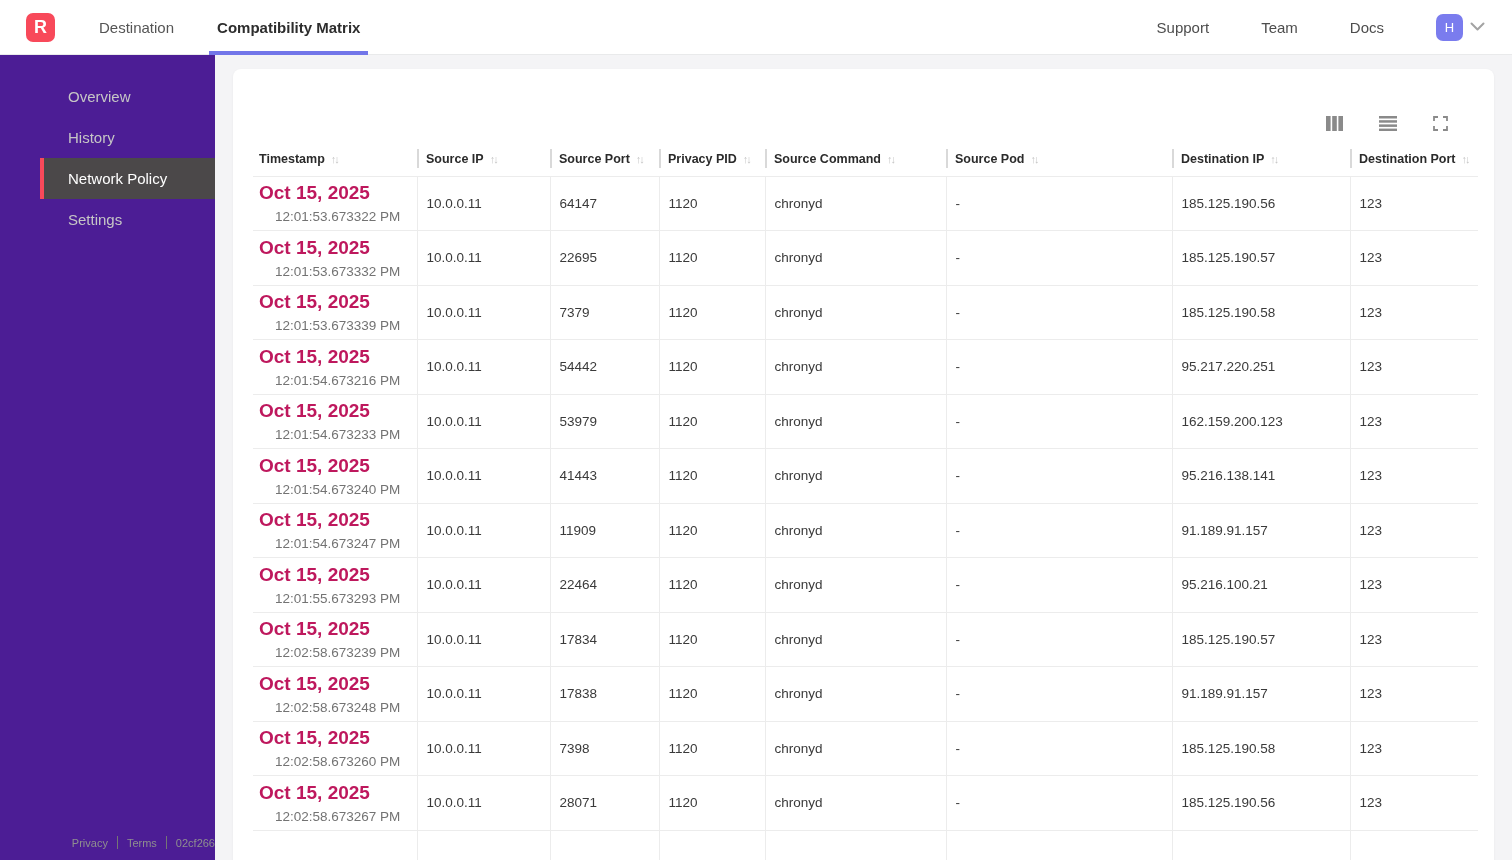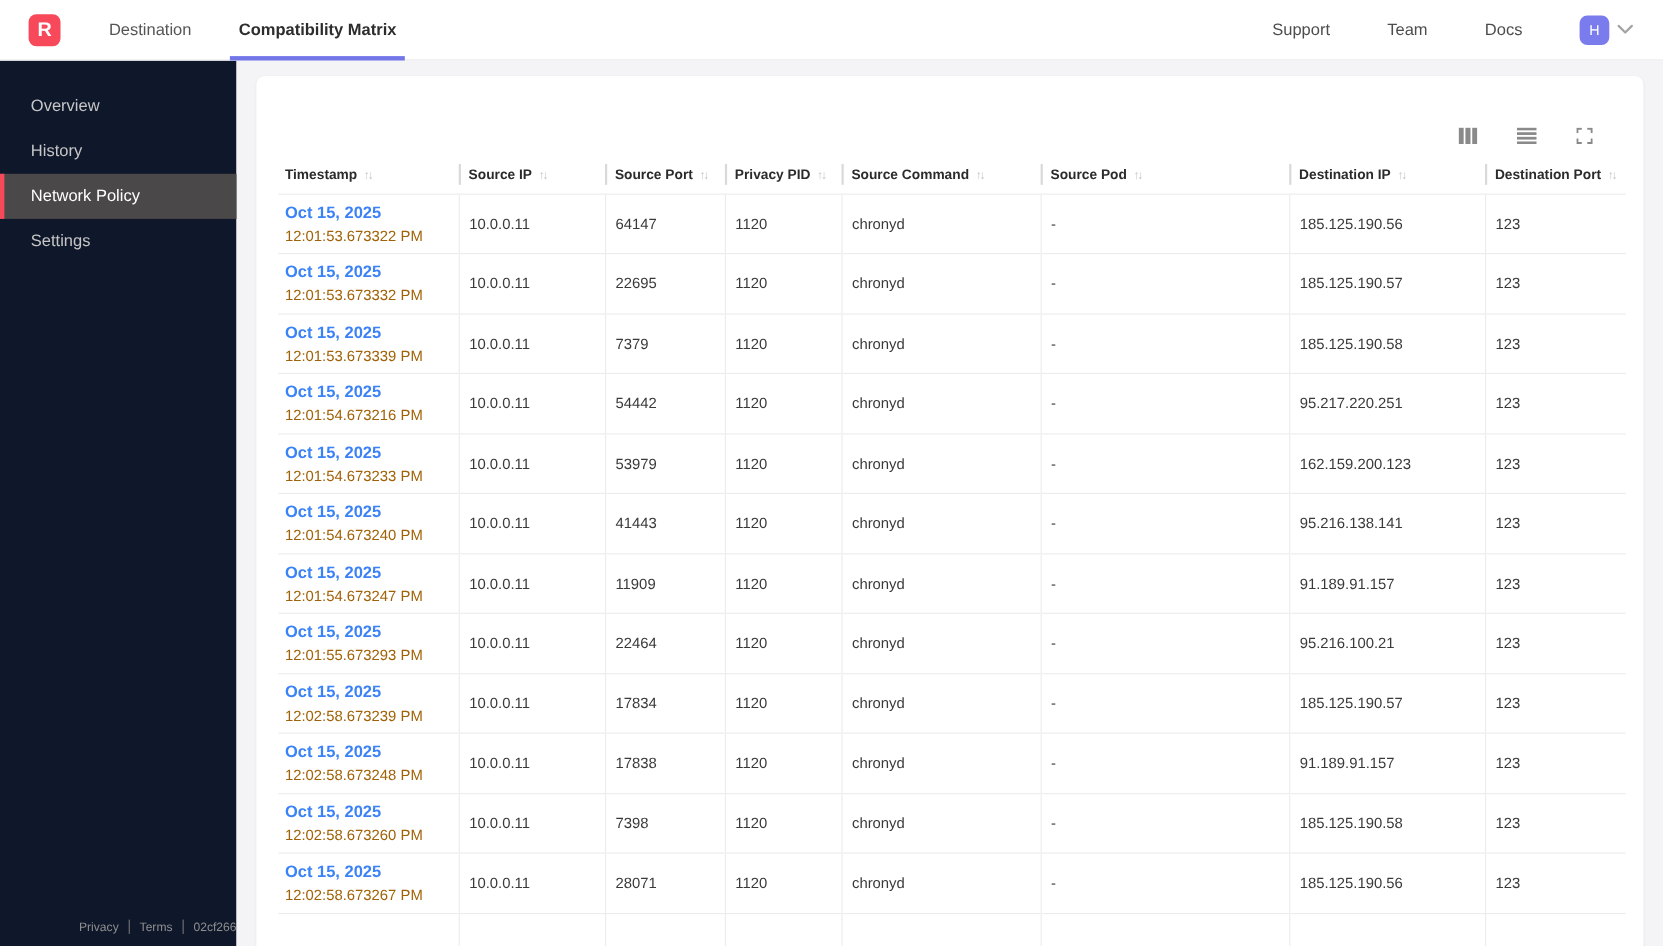--- a/index.html
+++ b/index.html
@@ -20,21 +20,21 @@
              height:4px; background:#7276e9; }
   .nav-right { margin-left:auto; display:flex; align-items:center; gap:52px; padding-right:27px; }
   .nav-link { font-size:15px; color:#4d4d4d; cursor:pointer; }
   .user-wrap { display:flex; align-items:center; gap:7px; }
   .avatar { width:27px; height:27px; border-radius:7px; background:#7a7cee; color:#fff;
             font-size:13px; display:flex; align-items:center; justify-content:center; cursor:pointer; }
   .chev { display:flex; align-items:center; cursor:pointer; }
 
   
   .layout { display:flex; height:805px; }
-  .sidebar { width:215px; background:#0f172a; display:flex; flex-direction:column; flex-shrink:0; }
+  .sidebar { width:215px; background:#4c1d95; display:flex; flex-direction:column; flex-shrink:0;padding-left:40px; }
   .side-nav { padding-top:21px; }
   .side-item { height:41px; display:flex; align-items:center; padding-left:28px;
                color:#c6c6c6; font-size:15px; cursor:pointer; position:relative; }
   .side-item.active { background:#4b4849; color:#fff; font-weight:500; }
   .side-item.active::before { content:""; position:absolute; left:0; top:0; bottom:0;
                width:4px; background:#f8495a; }
   .side-footer { margin-top:auto; padding:0 0 11px 0; display:flex; align-items:center;
                justify-content:flex-end; gap:9px; color:#8f8f8f; font-size:11px; }
   .side-footer .sep { width:1px; height:13px; background:#757575; }
   .side-footer span { cursor:default; }
@@ -55,22 +55,22 @@
        padding:0 0 6px 9px; position:relative; vertical-align:middle; cursor:pointer;
        white-space:nowrap; }
   th:first-child { padding-left:6px; }
   th:not(:first-child)::before { content:""; position:absolute; left:0; top:1px; height:19px;
        width:2px; background:#d9d9d9; }
   .sort { font-size:11px; color:#c6c6c6; margin-left:6px; letter-spacing:-2px; font-weight:normal; }
   td { height:54.5px; font-size:13.5px; color:#3a3a3a; padding-left:9px;
        border-top:1px solid #ececec; vertical-align:middle; white-space:nowrap; }
   td:first-child { padding-left:6px; }
   td:not(:first-child) { border-left:1px solid #ececec; }
-  .ts-date { font-weight:bold; color:#3b82f6; font-size:15px; }
-  .ts-time { color:#a16207; font-size:13.5px; margin-top:5px; }
+  .ts-date { font-weight:bold; color:#be185d; font-size:19px; }
+  .ts-time { color:#737373; font-size:13.5px; margin-top:5px;margin-left:16px; }
 </style>
 </head>
 <body>
 
 <div class="navbar">
   <div class="logo">
     <span>R</span>
   </div>
   <div class="nav-tabs">
     <div class="nav-tab">Destination</div>

